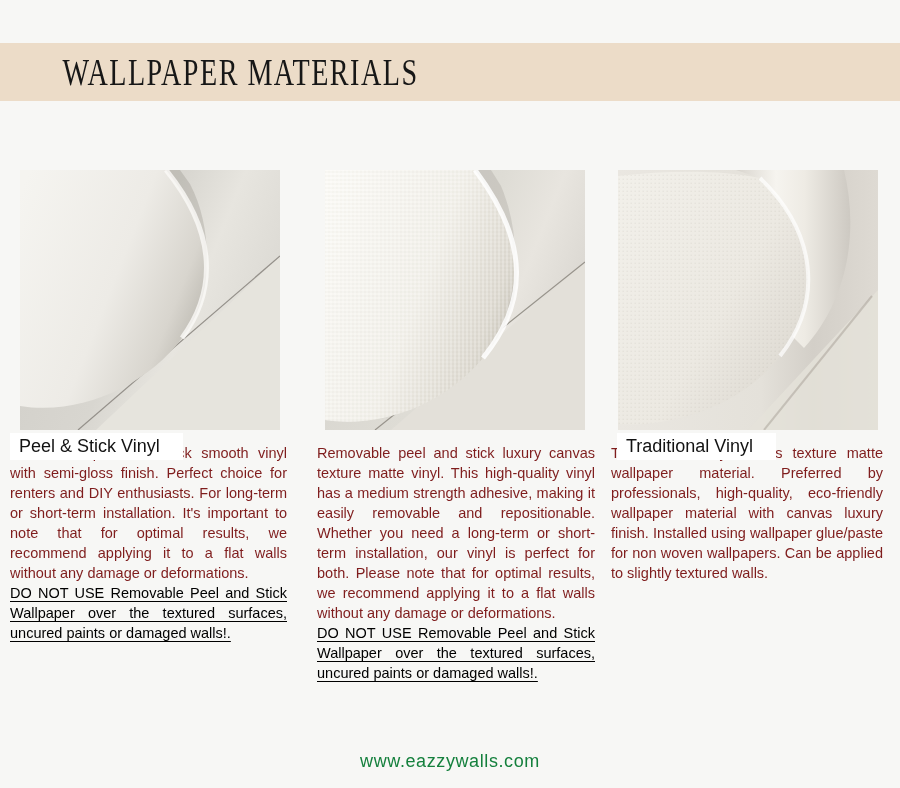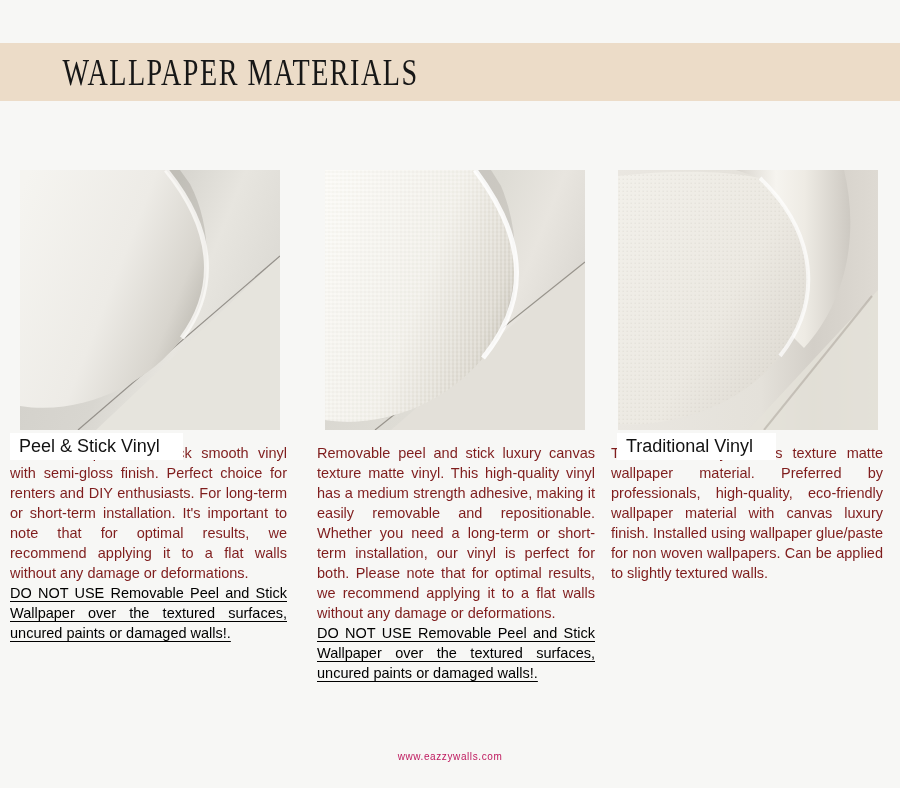--- a/index.html
+++ b/index.html
@@ -60,22 +60,22 @@
     font-size:14.5px;line-height:20px;
     color:#000000;
     text-decoration:underline;
     text-decoration-thickness:1.3px;
     text-underline-offset:3px;
     text-decoration-skip-ink:none;
   }
   .footer{
     position:absolute;top:751px;left:0;width:900px;
     text-align:center;
-    font-size:10px;letter-spacing:0.6px;
-    color:#be185d;
+    font-size:18px;letter-spacing:0.6px;
+    color:#15803d;
   }
 </style>
 </head>
 <body>
 
 <div>
 
   <header class="band">
     <h1>WALLPAPER MATERIALS</h1>
   </header>

